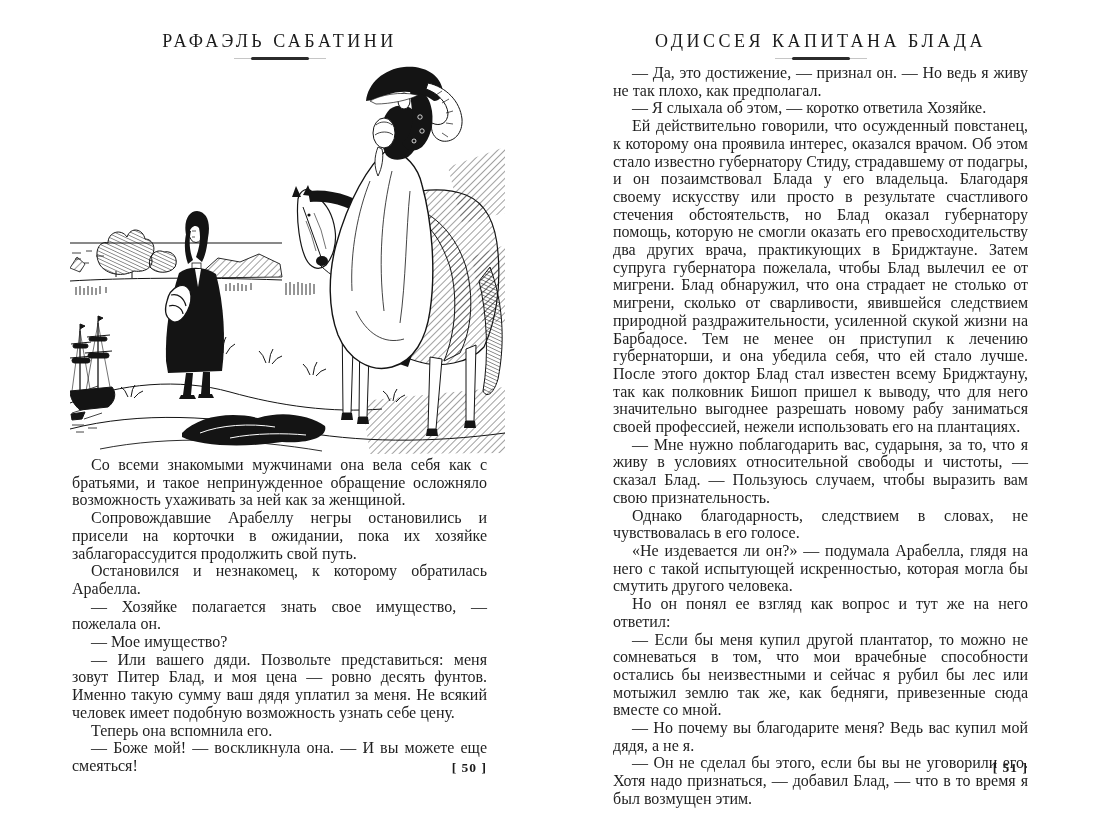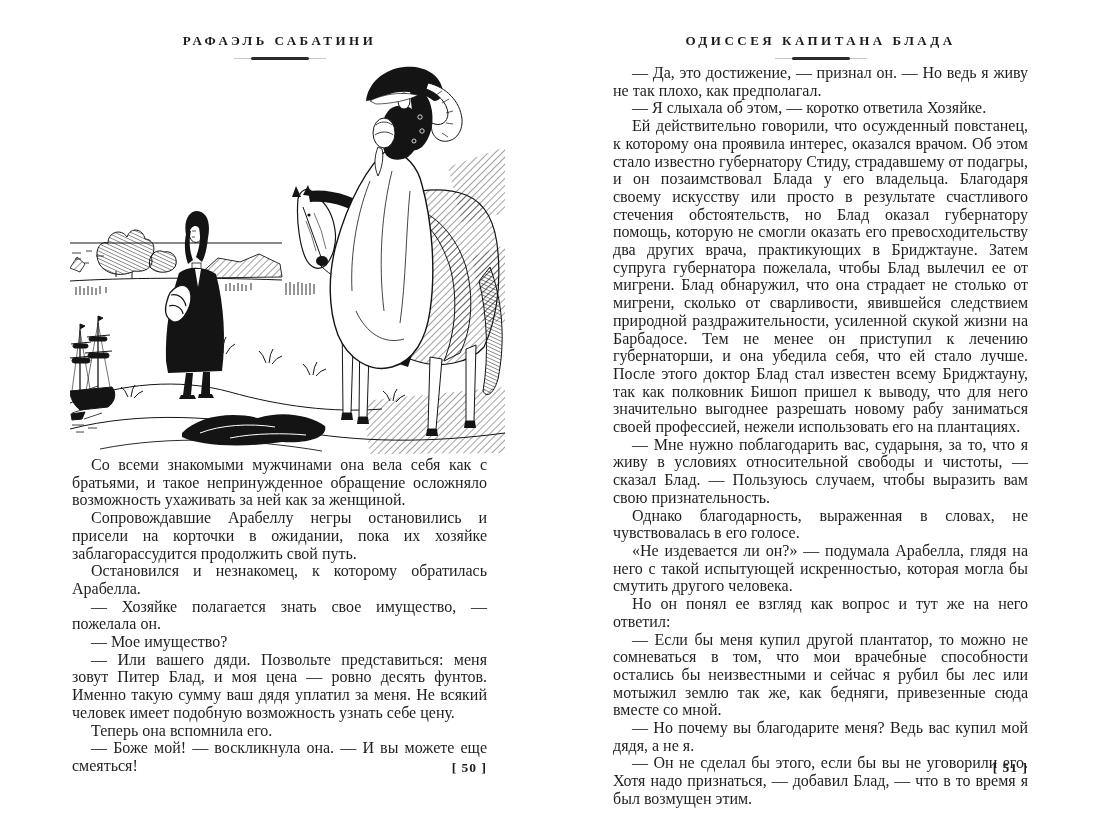--- a/index.html
+++ b/index.html
@@ -7,21 +7,21 @@
     width:1100px;height:825px;position:relative;
     background:#ffffff;
     font-family:"Liberation Serif","DejaVu Serif",serif;
     color:#1e1e1e;
     overflow:hidden;
   }
   .page{position:absolute;top:33px;width:415px;height:760px;}
   .page-left{left:72px;}
   .page-right{left:613px;}
   .running-head{
-    text-align:center;font-weight:bold;font-size:13px;line-height:16px;
+    text-align:center;font-weight:normal;font-size:18px;line-height:16px;
     letter-spacing:3.5px;color:#1b1b1b;white-space:nowrap;
   }
   .head-rule{
     position:relative;width:92px;height:1px;background:#c6c6c6;margin:9px auto 0;
   }
   .head-rule::after{
     content:"";position:absolute;left:17px;right:17px;top:-1px;height:3px;
     background:#2b2b2b;border-radius:2px;
   }
   figure.illus{margin:2px 0 0 -2px;padding:0;width:435px;height:395px;}
@@ -184,21 +184,21 @@
 </div>
 
 <div class="page page-right">
   <div class="running-head">ОДИССЕЯ КАПИТАНА БЛАДА</div>
   <div class="head-rule"></div>
   <div class="bodytext">
       <p>— Да, это достижение, — признал он. — Но ведь я живу не так плохо, как предполагал.</p>
       <p>— Я слыхала об этом, — коротко ответила Хозяйке.</p>
       <p>Ей действительно говорили, что осужденный повстанец, к которому она проявила интерес, оказался врачом. Об этом стало известно губернатору Стиду, страдавшему от подагры, и он позаимствовал Блада у его владельца. Благодаря своему искусству или просто в результате счастливого стечения обстоятельств, но Блад оказал губернатору помощь, которую не смогли оказать его превосходительству два других врача, практикующих в Бриджтауне. Затем супруга губернатора пожелала, чтобы Блад вылечил ее от мигрени. Блад обнаружил, что она страдает не столько от мигрени, сколько от сварливости, явившейся следствием природной раздражительности, усиленной скукой жизни на Барбадосе. Тем не менее он приступил к лечению губернаторши, и она убедила себя, что ей стало лучше. После этого доктор Блад стал известен всему Бриджтауну, так как полковник Бишоп пришел к выводу, что для него значительно выгоднее разрешать новому рабу заниматься своей профессией, нежели использовать его на плантациях.</p>
       <p>— Мне нужно поблагодарить вас, сударыня, за то, что я живу в условиях относительной свободы и чистоты, — сказал Блад. — Пользуюсь случаем, чтобы выразить вам свою признательность.</p>
-      <p>Однако благодарность, выраженная в словах, не чувствовалась в его голосе.</p>
+      <p>Однако благодарность, следствием в словах, не чувствовалась в его голосе.</p>
       <p>«Не издевается ли он?» — подумала Арабелла, глядя на него с такой испытующей искренностью, которая могла бы смутить другого человека.</p>
       <p>Но он понял ее взгляд как вопрос и тут же на него ответил:</p>
       <p>— Если бы меня купил другой плантатор, то можно не сомневаться в том, что мои врачебные способности остались бы неизвестными и сейчас я рубил бы лес или мотыжил землю так же, как бедняги, привезенные сюда вместе со мной.</p>
       <p>— Но почему вы благодарите меня? Ведь вас купил мой дядя, а не я.</p>
       <p>— Он не сделал бы этого, если бы вы не уговорили его. Хотя надо признаться, — добавил Блад, — что в то время я был возмущен этим.</p>
     </div>
   <div class="pagenum">[ 51 ]</div>
 </div>
 
 </body></html>

